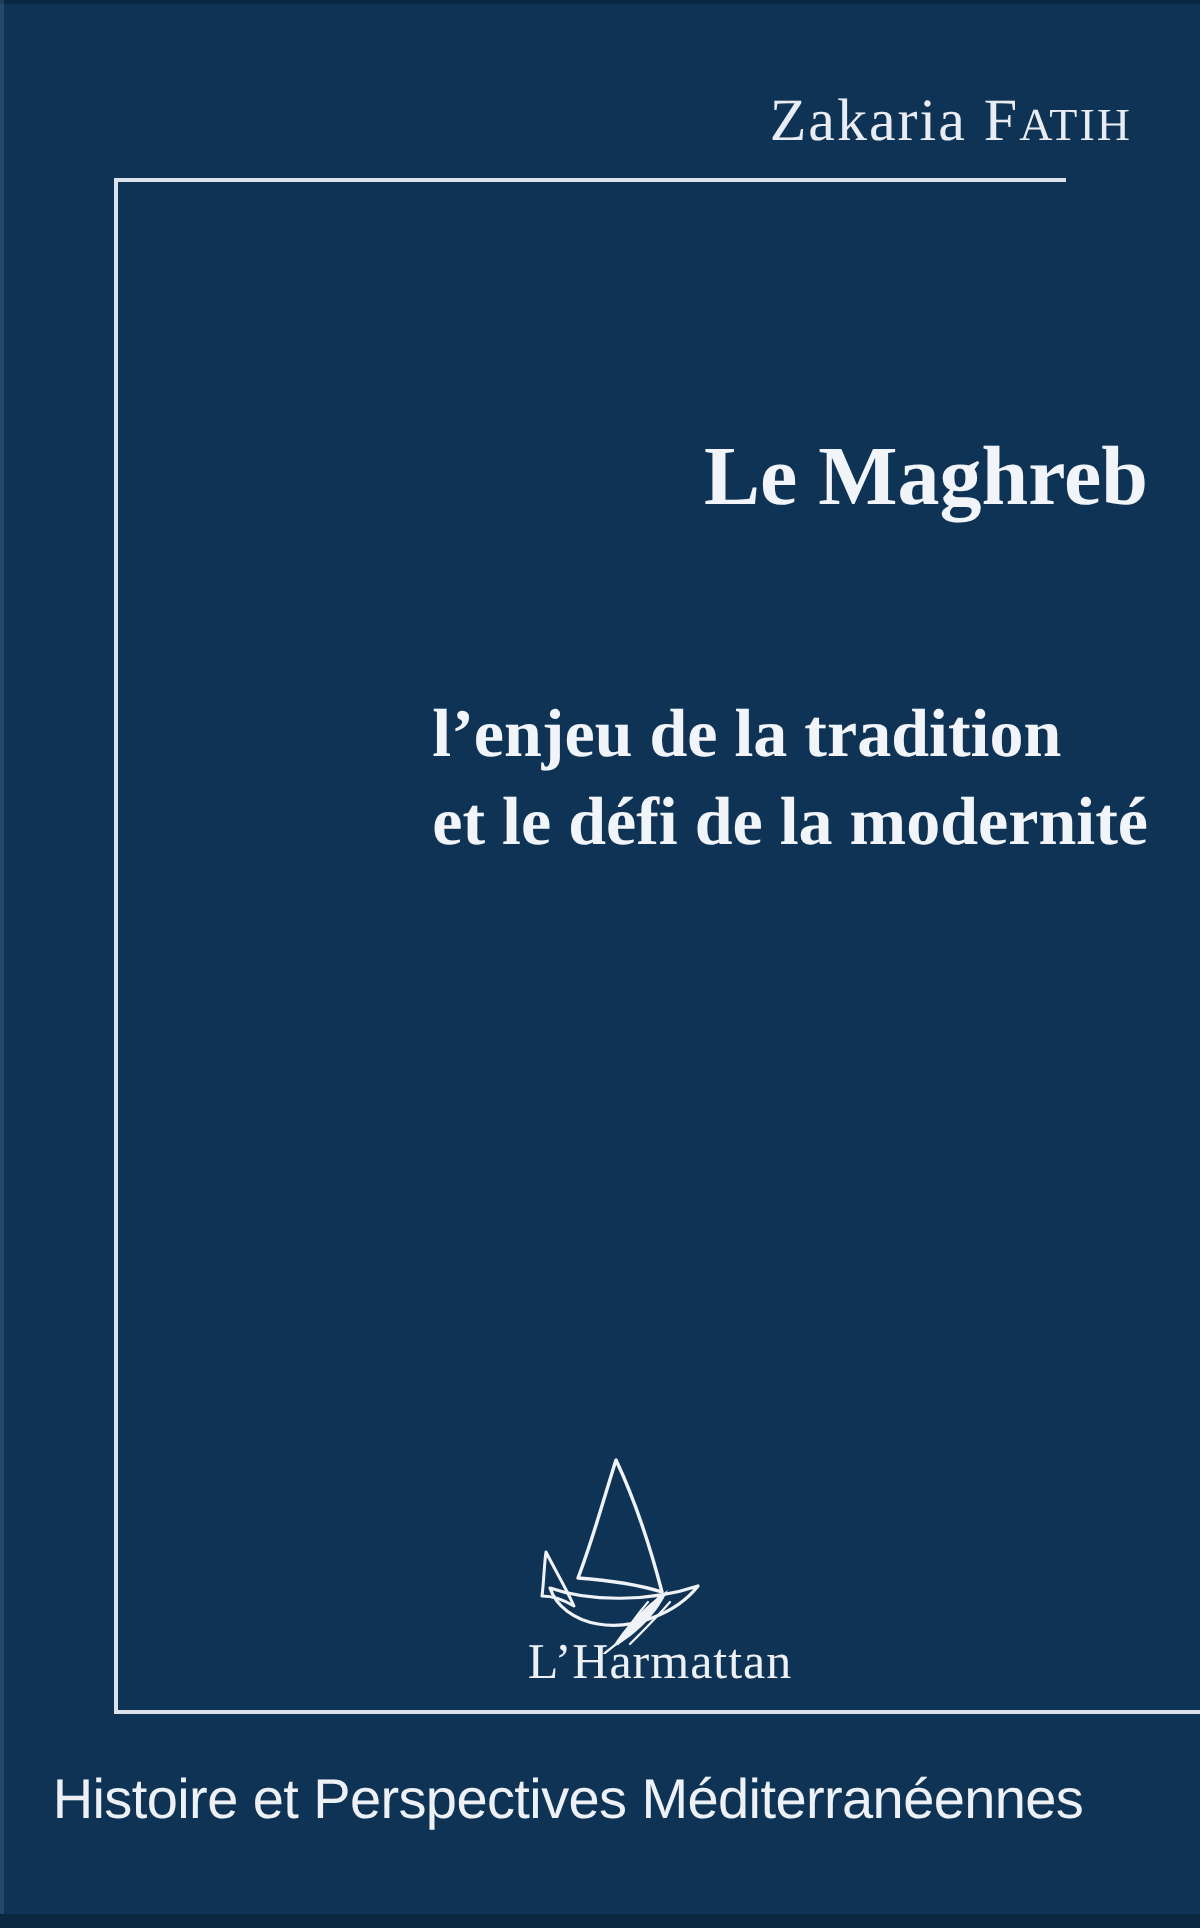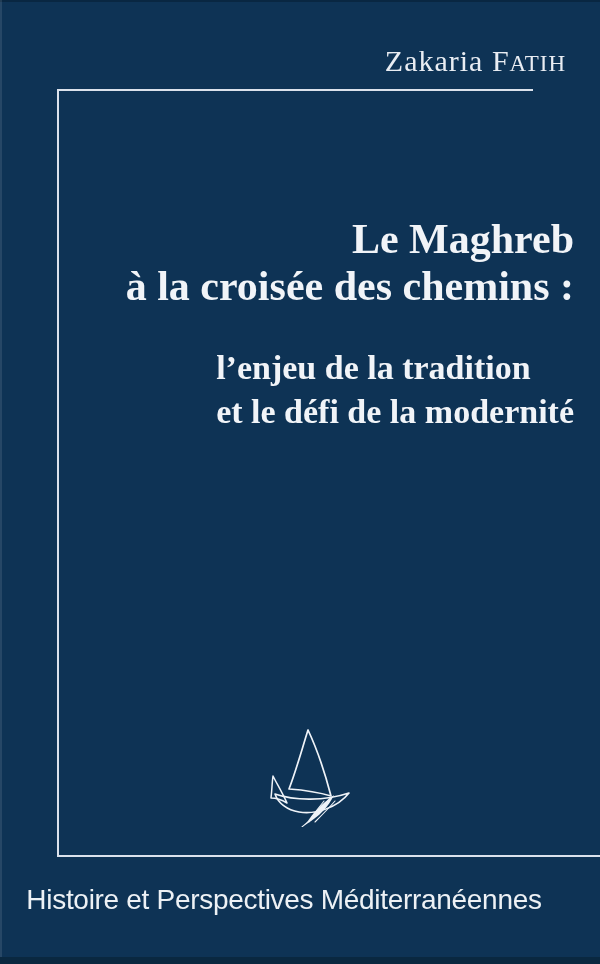--- a/index.html
+++ b/index.html
@@ -96,40 +96,40 @@
 <div class="cover">
 
   <div class="rule rule-top"></div>
   <div class="rule rule-left"></div>
   <div class="rule rule-bottom"></div>
 
   <div class="author"><span>Zakaria F</span><span class="sc">ATIH</span></div>
 
   <div class="title-block">
     <div>Le Maghreb</div>
-    <div>à la croisée des chemins :</div>
   </div>
 
   <div class="subtitle-block">
     <div>l’enjeu de la tradition</div>
     <div>et le défi de la modernité</div>
   </div>
 
   <svg class="logo-svg" viewBox="0 0 90 105" xmlns="http://www.w3.org/2000/svg">
 
     <path d="M46 8 C 40 27, 34 49, 27 67 C 41 68, 56 70, 69 74 C 63 51, 55 27, 46 8 Z" fill="none" stroke="#EFF3F8" stroke-width="1.7" stroke-linejoin="round"></path>
 
     <path d="M11 54 C 15 62, 21 72, 25 81 C 20 78, 14 76, 9 76 C 10 68, 10 61, 11 54 Z" fill="none" stroke="#EFF3F8" stroke-width="1.5" stroke-linejoin="round"></path>
 
     <path d="M13 72 C 33 79, 63 79, 87 71 C 76 85, 54 93, 37 90 C 25 88, 16 81, 13 72 Z" fill="none" stroke="#EFF3F8" stroke-width="1.6" stroke-linejoin="round"></path>
 
     <path d="M44 102 C 50 92, 59 82, 72 73 C 67 84, 57 95, 44 102 Z" fill="#EFF3F8"></path>
     <path d="M49 98 C 55 91, 61 84, 68 76 M53 100 C 60 93, 67 86, 73 79 M47 100 C 51 93, 56 86, 62 79 M40 105 C 42 103, 44 102, 46 100" fill="none" stroke="#EFF3F8" stroke-width="1.1" stroke-linecap="round"></path>
   </svg>
 
+  <div class="publisher-name">L’Harmattan</div>
 
   <div class="collection">Histoire et Perspectives Méditerranéennes</div>
 
   <div class="edge-top"></div>
   <div class="edge-left"></div>
   <div class="edge-right"></div>
   <div class="edge-bottom"></div>
 
 </div>
 

